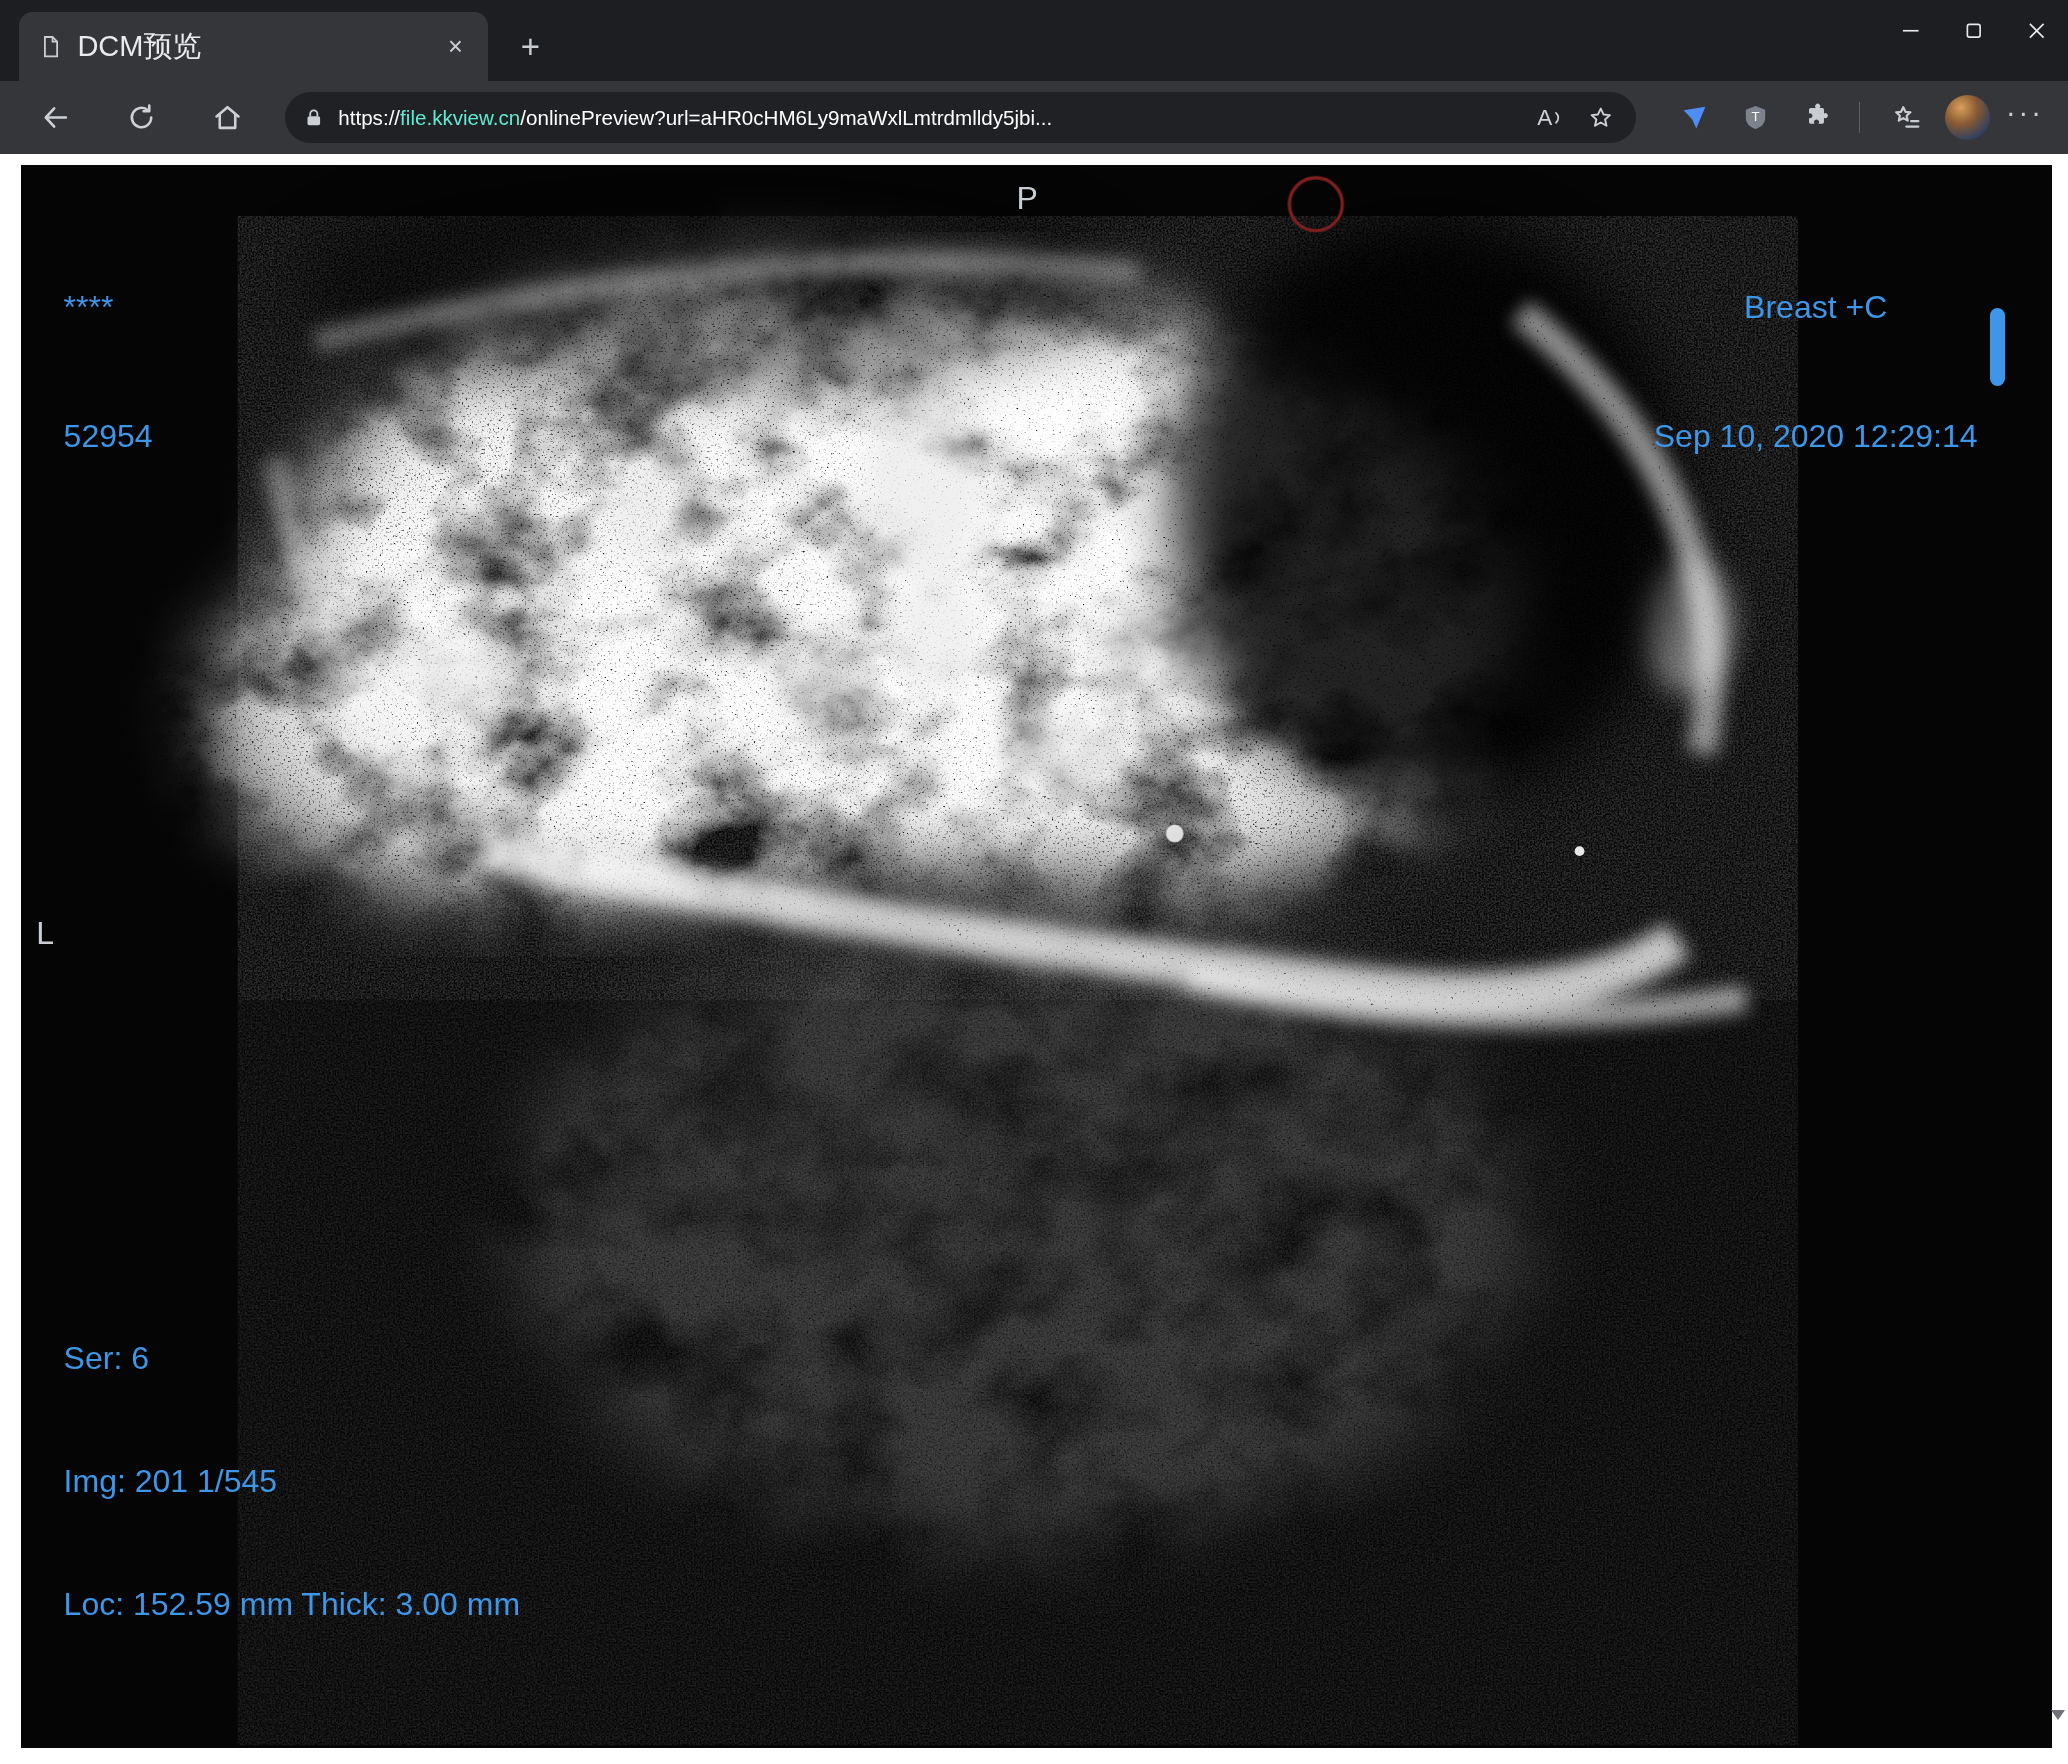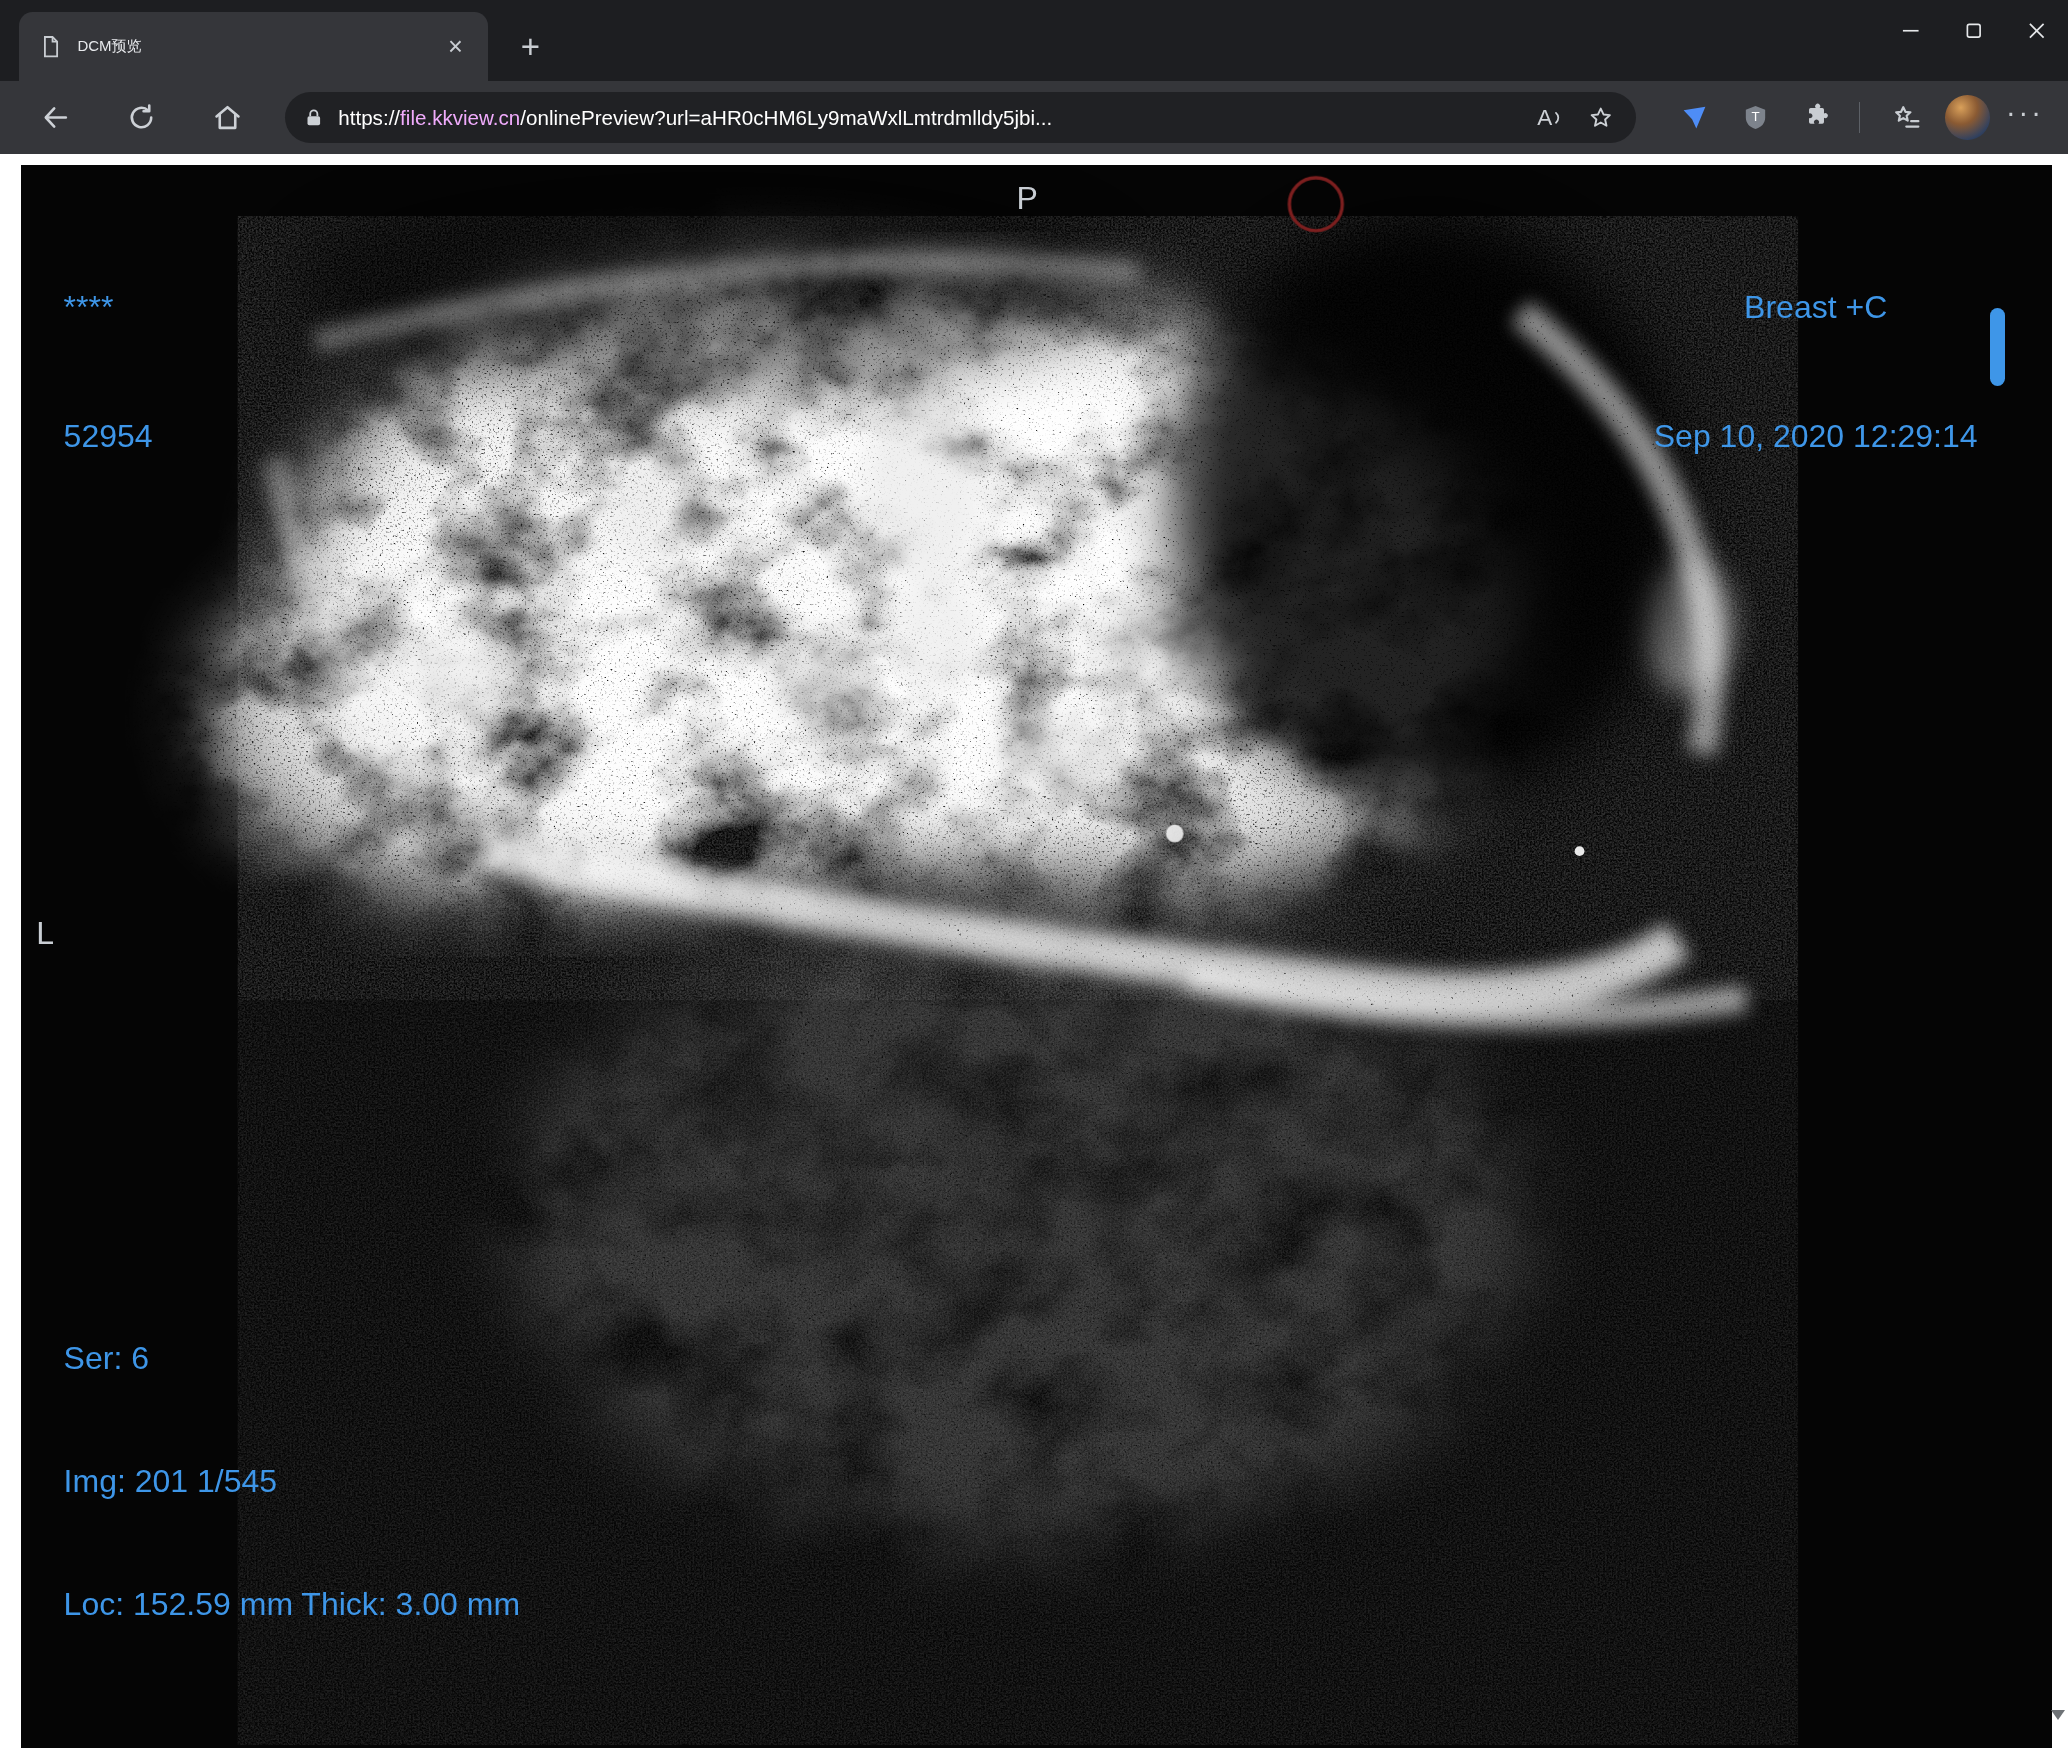--- a/index.html
+++ b/index.html
@@ -13,21 +13,21 @@
   .tabstrip {
     position:absolute; left:0; top:0; width:2068px; height:81px;
     background:#1d1e21;
   }
   .tab {
     position:absolute; left:18.6px; top:11.8px; width:469px; height:70px;
     background:#35363a; border-radius:13.7px 13.7px 0 0;
     display:flex; align-items:center; padding:0 15.7px 0 19.6px; gap:13.7px;
     color:#e8eaed;
   }
-  .tab-title { flex:1; font-size:15px; white-space:nowrap; overflow:hidden; text-overflow:ellipsis; }
+  .tab-title { flex:1; font-size:29px; white-space:nowrap; overflow:hidden; text-overflow:ellipsis; }
   .tab-close {
     width:33px; height:33px; border:none; background:transparent; color:#c9cdd2;
     font-size:25.5px; line-height:33px; text-align:center; border-radius:5.9px; cursor:pointer;
   }
   .new-tab {
     position:absolute; left:510px; top:25.5px; width:41px; height:41px;
     border:none; background:transparent; color:#c9cdd2; font-size:33px; line-height:41px;
     text-align:center; cursor:pointer;
   }
   .win-controls { position:absolute; right:0; top:0; height:61px; display:flex; }
@@ -45,21 +45,21 @@
     margin-right:29px; flex:none; cursor:pointer;
   }
   .addr {
     flex:1; height:51px; background:#202124; border-radius:25.5px;
     display:flex; align-items:center; padding:0 13.7px 0 17.6px; margin-right:23.5px;
     min-width:0; cursor:text;
   }
   .addr .lock { flex:none; color:#cdd1d6; margin-right:13.7px; display:flex; }
   .url { flex:1; min-width:0; font-size:20.6px; white-space:nowrap; overflow:hidden; text-overflow:ellipsis; }
   .url .dim { color:#ffffff; }
-  .url .host { color:#f0abfc; }
+  .url .host { color:#5eead4; }
   .addr-ic {
     flex:none; width:43px; height:43px; border:none; background:transparent; color:#cdd1d6;
     display:flex; align-items:center; justify-content:center; margin-left:5.9px; cursor:pointer;
     font-size:21.6px;
   }
   .read-aloud { font-size:22.5px; color:#cdd1d6; gap:2px; }
   .ext-btn {
     flex:none; width:51px; height:51px; border:none; background:transparent;
     display:flex; align-items:center; justify-content:center; margin-left:9.8px;
     position:relative; cursor:pointer; color:#c9cdd2;

